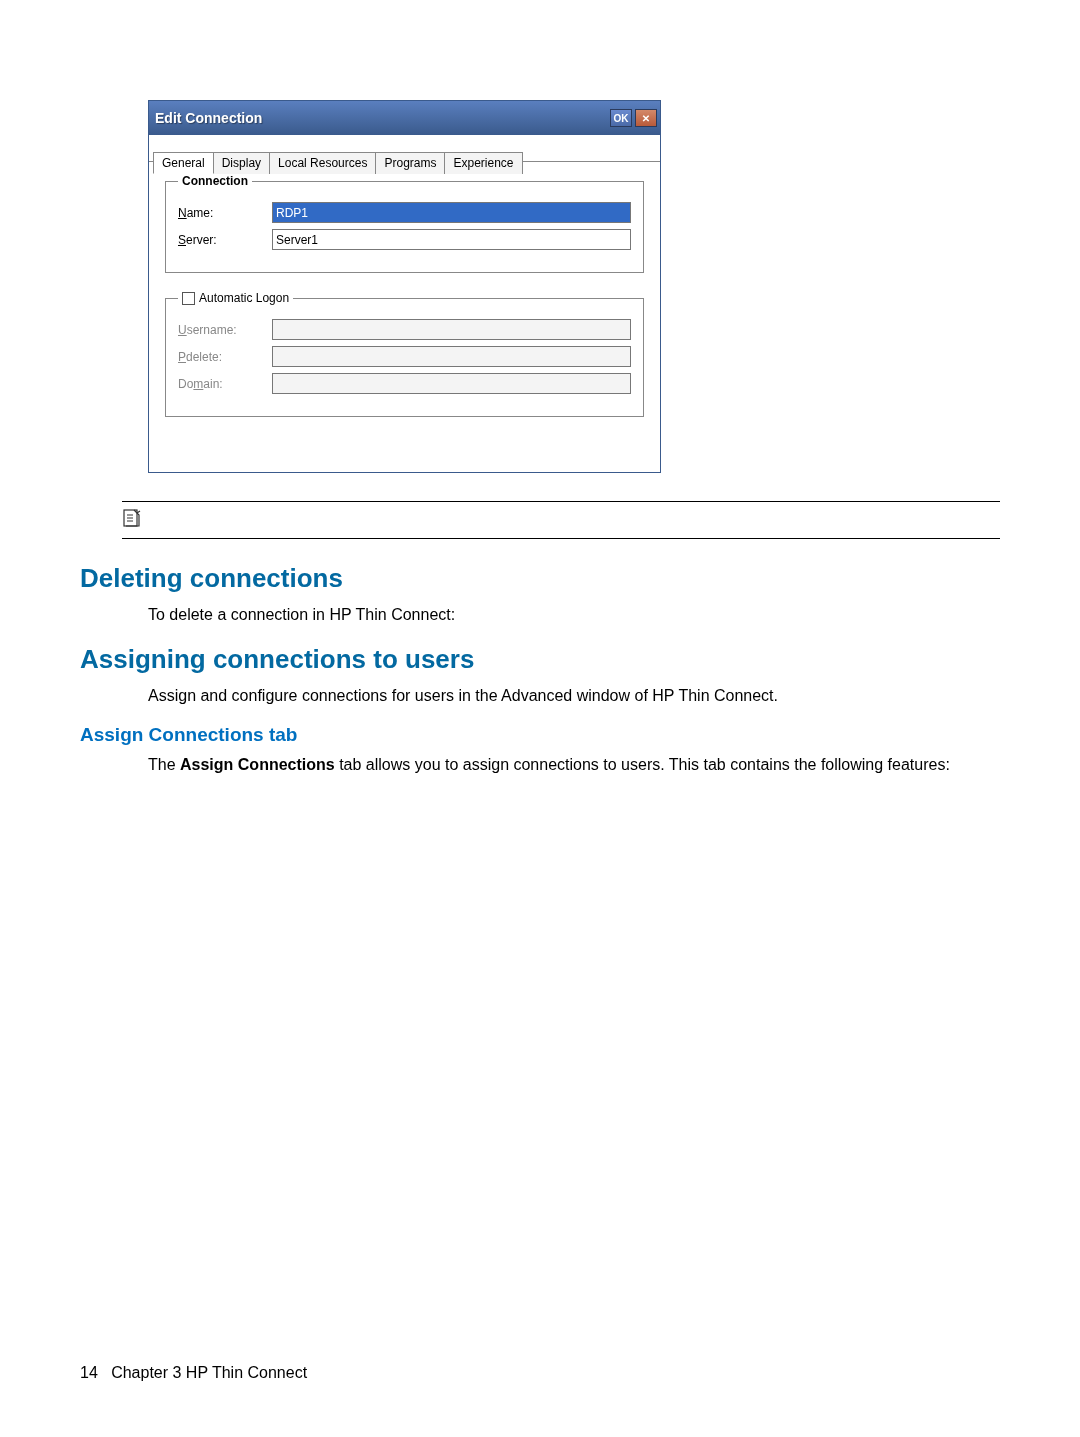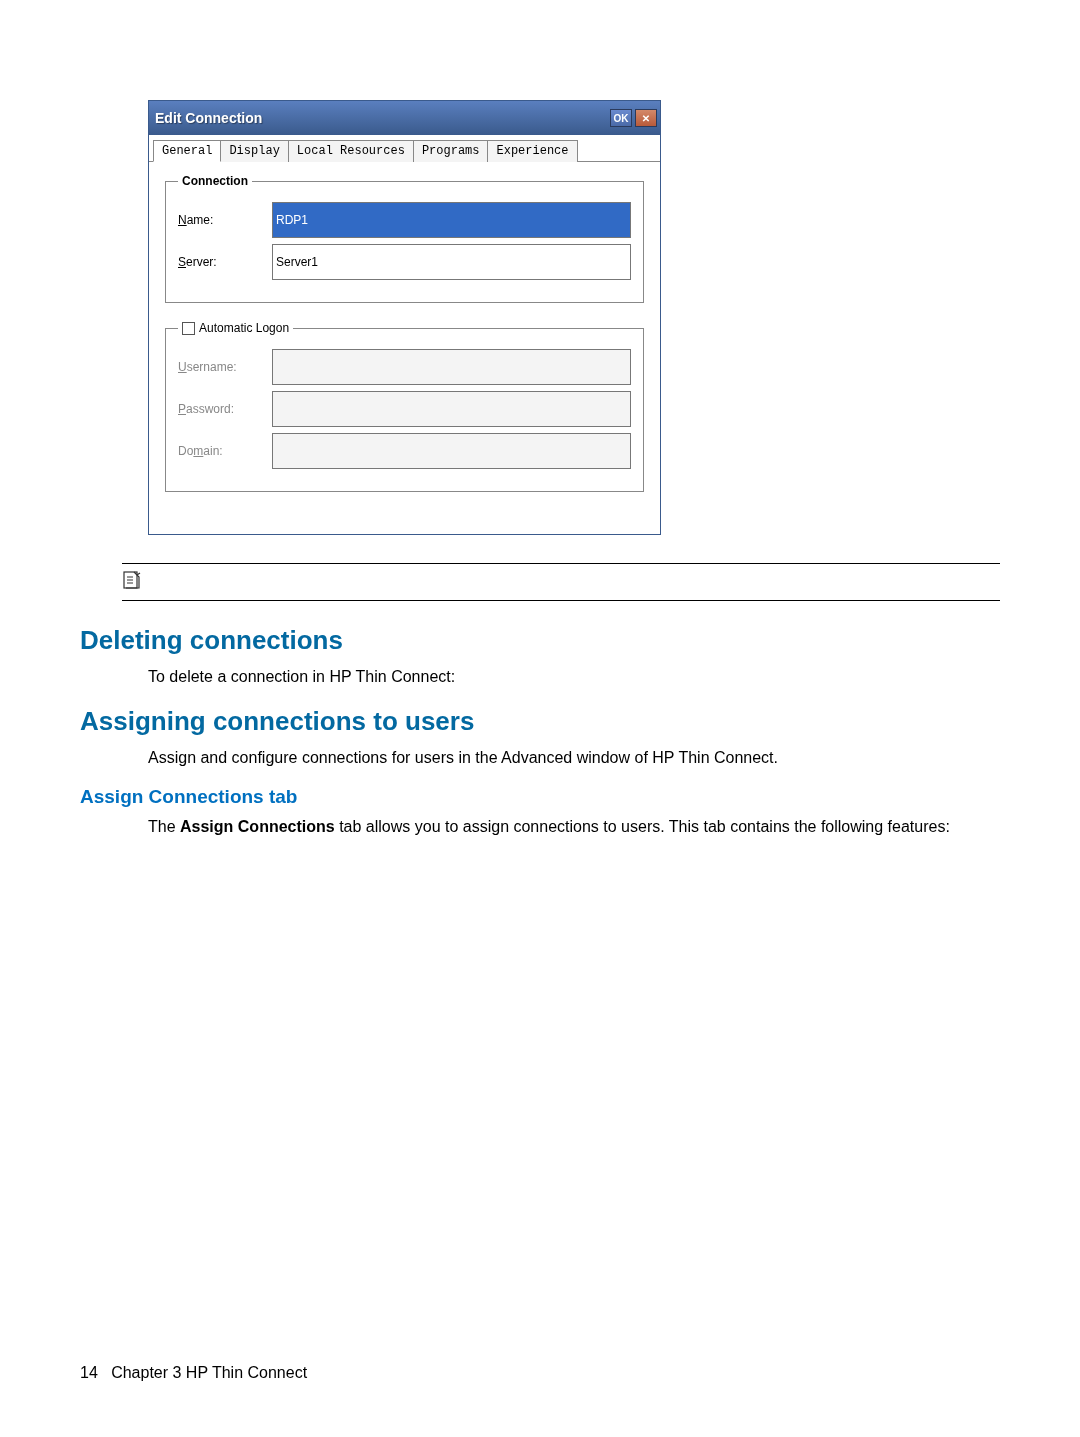--- a/index.html
+++ b/index.html
@@ -47,23 +47,22 @@
     border-bottom: 1px solid #888;
     background: #fff;
   }
   .tab {
     padding: 3px 8px 3px 8px;
     border: 1px solid #888;
     border-bottom: none;
     background: #f4f4f4;
     margin-right: -1px;
     font-size: 12px;
-    position: relative; top: 1px;
+    position: relative; top: 13px;
     cursor: pointer;
-    font-family: Liberation Mono, monospace;
   }
   .tab.active {
     background: #fff;
     border-bottom: 1px solid #fff;
     z-index: 2;
   }
 
   .tab-body { padding: 12px 16px 24px 16px; min-height: 310px; }
 
   fieldset.groupbox {
@@ -80,21 +79,21 @@
     padding: 0 4px;
   }
   .logon-check {
     width: 13px; height: 13px; border: 1px solid #555;
     background: #fff; display: inline-block;
   }
   .frow { display: flex; align-items: center; margin: 6px 0; gap: 14px; }
   .flabel { width: 80px; font-size: 12px; }
   .flabel .ul { text-decoration: underline; }
   .finput {
-    flex: 1; height: 36px;
+    flex: 1; height: 21px;
     border: 1px solid #777; background: #fff;
     font-size: 12px; padding: 0 3px;
     font-family: Tahoma, Arial, sans-serif;
   }
   .finput.selected { background: #316ac5; color: #fff; }
   .disabled .flabel { color: #888; }
   .disabled .finput { background: #f4f4f4; color: #888; }
 
   
   .note-block {
@@ -178,21 +177,21 @@
       <fieldset class="groupbox logon disabled">
         <legend>
           <span class="logon-check"></span>
           <span><span>Au</span><span class="ul">t</span><span>omatic Logon</span></span>
         </legend>
         <div class="frow">
           <div class="flabel"><span class="ul">U</span><span>sername:</span></div>
           <input class="finput" disabled="" value="" style="">
         </div>
         <div class="frow">
-          <div class="flabel"><span class="ul">P</span><span>assword:</span></div>
+          <div class="flabel"><span class="ul">P</span><span>delete:</span></div>
           <input class="finput" disabled="" type="password" value="" style="">
         </div>
         <div class="frow">
           <div class="flabel"><span>Do</span><span class="ul">m</span><span>ain:</span></div>
           <input class="finput" disabled="" value="" style="">
         </div>
       </fieldset>
 
     </div>
   </div>

